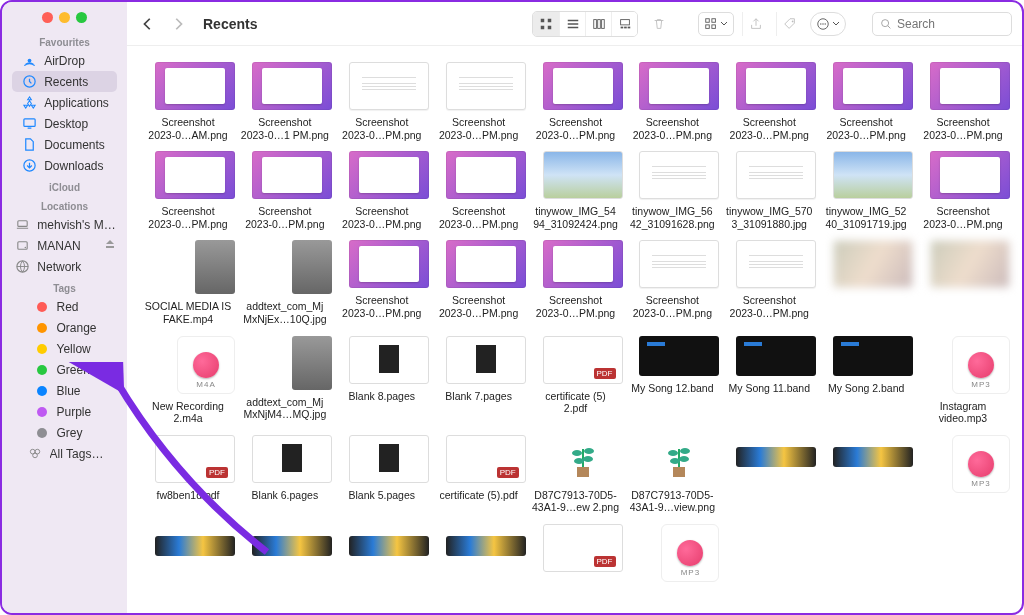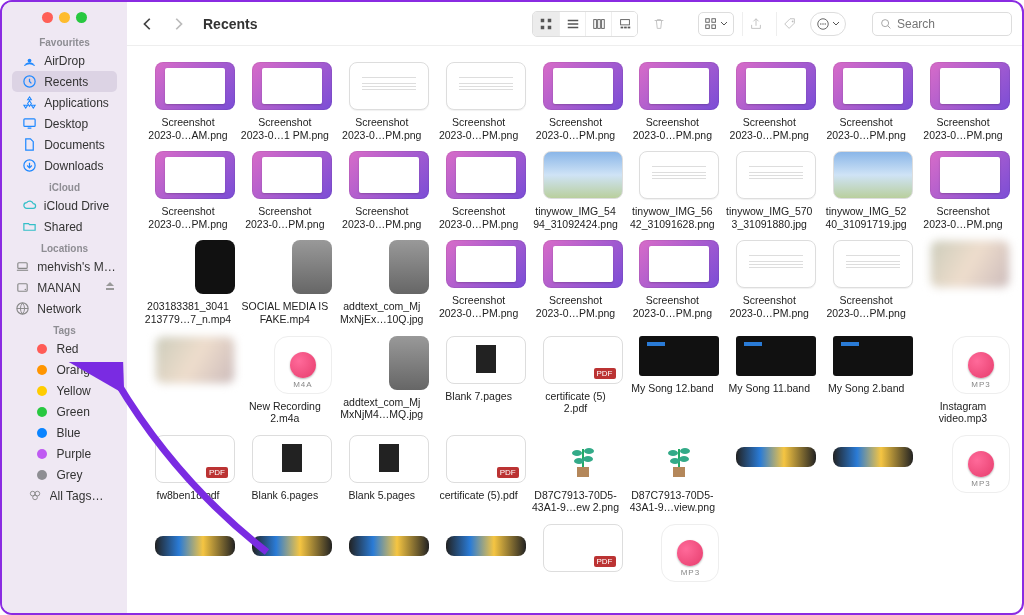--- a/index.html
+++ b/index.html
@@ -30,31 +30,31 @@
   .tbbtn + .tbbtn { border-left:1px solid #eee; }
   .tbbtn.dim { color:#bbb; }
   .tbbtn.sel { background:#ececec; }
   .sep { width:10px; }
   .search { display:flex; align-items:center; border:1px solid #ddd; border-radius:5px; height:24px; width:140px; padding:0 6px; color:#999; gap:4px; }
   .search input { border:none; outline:none; font-size:12px; width:100px; color:#444; background:transparent; }
   
   .content { flex:1; overflow:auto; padding:16px 8px; }
   .grid { display:grid; grid-template-columns: repeat(9, 96px); justify-content:space-between; padding:0 4px; row-gap:10px; }
   .cell { width:96px; display:flex; flex-direction:column; align-items:flex-end; }
-  .thumb { width:80px; height:48px; border-radius:8px; margin-bottom:6px; position:relative; display:flex; align-items:center; justify-content:center; }
+  .thumb { width:80px; height:48px; border-radius:3px; margin-bottom:6px; position:relative; display:flex; align-items:center; justify-content:center; }
   .thumb.screenshot { background:linear-gradient(135deg,#d86cc8 0%, #7a4dd6 100%); box-shadow:inset 0 0 0 1px rgba(0,0,0,.06); }
   .thumb.screenshot::after { content:""; position:absolute; left:10px; top:6px; width:60px; height:36px; background:#fff; border-radius:2px; box-shadow:0 1px 2px rgba(0,0,0,.2); }
   .thumb.doc { background:#fff; border:1px solid #ddd; box-shadow:0 1px 1px rgba(0,0,0,.06); }
   .thumb.doc::before, .thumb.doc::after { content:""; position:absolute; left:12px; right:12px; height:1px; background:#ddd; }
   .thumb.doc::before { top:14px; box-shadow:0 6px 0 #ddd,0 12px 0 #ddd; }
   .thumb.photo { background:linear-gradient(180deg,#8ab6e8 0%,#cfe3f6 50%,#b9cf9d 100%); border:1px solid #ddd; }
   .thumb.videoport { width:40px; height:54px; background:#111; }
   .thumb.photoport { width:40px; height:54px; background:linear-gradient(180deg,#999,#666); }
   .thumb.blur { filter:blur(4px); background:linear-gradient(120deg,#ccb,#edc,#cbb); border:1px solid #eee; }
-  .thumb.audio { width:58px; height:58px; background:#fff; border:1px solid #eee; border-radius:14px; }
+  .thumb.audio { width:58px; height:58px; background:#fff; border:1px solid #eee; border-radius:6px; }
   .thumb.audio::after { content:""; width:26px; height:26px; border-radius:50%; background:radial-gradient(circle at 35% 35%, #ff6a9a, #e63c6c); box-shadow:0 1px 2px rgba(0,0,0,.3); }
   .thumb.audio .badge { position:absolute; bottom:4px; font-size:8px; color:#888; letter-spacing:1px; }
   .thumb.pages { background:#fff; border:1px solid #ddd; }
   .thumb.pages::after { content:""; width:20px; height:28px; background:#222; position:absolute; top:8px; }
   .thumb.pdf { background:#fff; border:1px solid #ddd; }
   .thumb.pdf .pb { position:absolute; bottom:4px; right:6px; font-size:8px; background:#b33; color:#fff; padding:1px 3px; border-radius:2px; }
   .thumb.plant { background:#fff; }
   .thumb.plant svg { width:40px; height:44px; }
   .thumb.heic { background:linear-gradient(180deg,#9aa 0%, #778 100%); border:1px solid #ccc; }
   .thumb.band { width:80px; height:40px; background:#111; border-radius:3px; display:flex; }
@@ -129,38 +129,20 @@
             <svg viewBox="0 0 16 16">
               <circle cx="8" cy="8" r="6" fill="none" stroke="#1e88ff" stroke-width="1.3"></circle>
               <path d="M8 5v5M5.5 8L8 10.5 10.5 8" fill="none" stroke="#1e88ff" stroke-width="1.3"></path>
             </svg>
           </span>
           <span class="lbl">Downloads</span>
         </div>
       </div>
 
     <div class="sec-label">iCloud</div>
-    <div id="icloud-list">
-        <div class="side-item">
-          <span class="side-ico">
-            <svg viewBox="0 0 16 16">
-              <path d="M5 11a3 3 0 010-6 4 4 0 017 1 2.5 2.5 0 010 5z" fill="none" stroke="#33bfc8" stroke-width="1.3"></path>
-            </svg>
-          </span>
-          <span class="lbl">iCloud Drive</span>
-        </div>
-        <div class="side-item">
-          <span class="side-ico">
-            <svg viewBox="0 0 16 16">
-              <path d="M2 5h5l1 1h6v6H2z" fill="none" stroke="#33bfc8" stroke-width="1.3"></path>
-            </svg>
-          </span>
-          <span class="lbl">Shared</span>
-        </div>
-      </div>
 
     <div class="sec-label">Locations</div>
     <div id="loc-list">
         <div class="side-item">
           <span class="side-ico">
             <svg viewBox="0 0 16 16">
               <rect x="3" y="4" width="10" height="6" rx="1" fill="none" stroke="#888" stroke-width="1.2"></rect>
               <path d="M2 12h12" stroke="#888" stroke-width="1.2"></path>
             </svg>
           </span>
@@ -407,24 +389,20 @@
           </div>
           <div class="cell">
             <div class="thumb photo"></div>
             <div class="fname"><span>tinywow_IMG_52</span><span class="l2">40_31091719.jpg</span></div>
           </div>
           <div class="cell">
             <div class="thumb screenshot"></div>
             <div class="fname"><span>Screenshot</span><span class="l2">2023-0…PM.png</span></div>
           </div>
           <div class="cell">
-            <div class="thumb videoport"></div>
-            <div class="fname"><span>203183381_3041</span><span class="l2">213779…7_n.mp4</span></div>
-          </div>
-          <div class="cell">
             <div class="thumb photoport"></div>
             <div class="fname"><span>SOCIAL MEDIA IS</span><span class="l2">FAKE.mp4</span></div>
           </div>
           <div class="cell">
             <div class="thumb photoport"></div>
             <div class="fname"><span>addtext_com_Mj</span><span class="l2">MxNjEx…10Q.jpg</span></div>
           </div>
           <div class="cell">
             <div class="thumb screenshot"></div>
             <div class="fname"><span>Screenshot</span><span class="l2">2023-0…PM.png</span></div>
@@ -455,20 +433,24 @@
           </div>
           <div class="cell">
             <div class="thumb audio">
               <span class="badge">M4A</span>
             </div>
             <div class="fname"><span>New Recording</span><span class="l2">2.m4a</span></div>
           </div>
           <div class="cell">
             <div class="thumb photoport"></div>
             <div class="fname"><span>addtext_com_Mj</span><span class="l2">MxNjM4…MQ.jpg</span></div>
+          </div>
+          <div class="cell">
+            <div class="thumb pages"></div>
+            <div class="fname"><span>Blank 8.pages</span></div>
           </div>
           <div class="cell">
             <div class="thumb pages"></div>
             <div class="fname"><span>Blank 7.pages</span></div>
           </div>
           <div class="cell">
             <div class="thumb pdf">
               <span class="pb">PDF</span>
             </div>
             <div class="fname"><span>certificate (5)</span><span class="l2">2.pdf</span></div>

